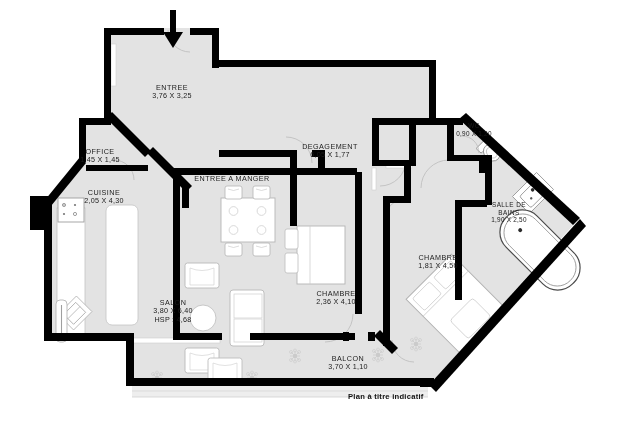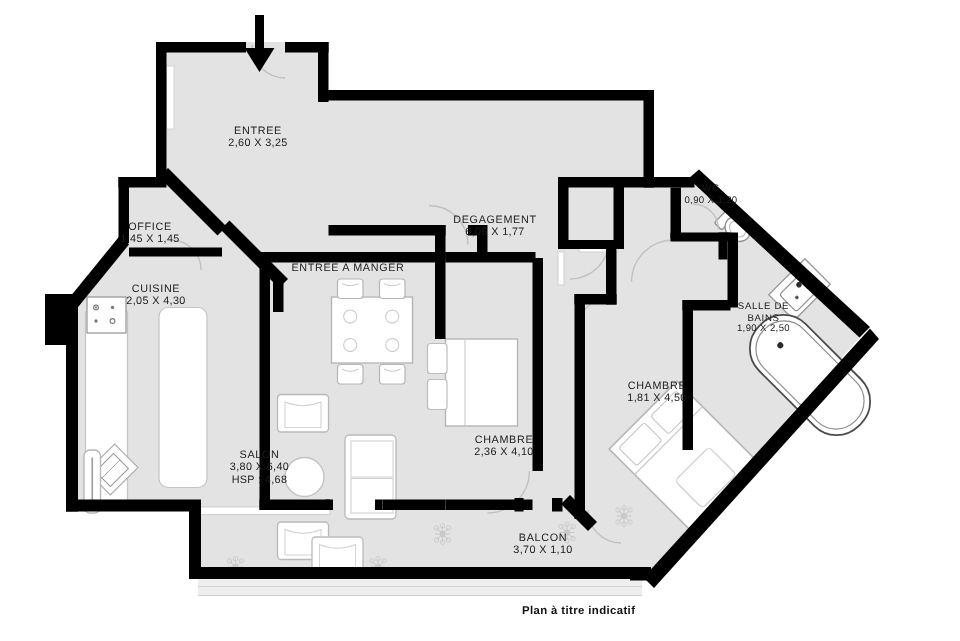--- a/index.html
+++ b/index.html
@@ -50,21 +50,21 @@
     font-size: 7.2px;
     letter-spacing: 0.25px;
   }
   .room-label.small .rname,
   .room-label.small .rdim {
     font-size: 6.4px;
   }
   #footer-note {
     position: absolute;
     left: 348px;
-    top: 402px;
+    top: 392px;
     font-size: 7.6px;
     font-weight: bold;
     color: #111111;
     letter-spacing: 0.25px;
     font-family: "Liberation Sans", sans-serif;
   }
 </style>
 </head>
 <body>
 
@@ -336,21 +336,21 @@
 
     <g>
       <rect x="170" y="10" width="6" height="24" fill="#000000"></rect>
       <polygon points="163,32 183,32 173,48" fill="#000000"></polygon>
     </g>
 
   </svg>
 
   <div class="room-label" style="left:172px; top:92px;">
     <span class="rname">ENTREE</span>
-    <span class="rdim">2,60 X 3,25</span>
+    <span class="rdim">3,76 X 3,25</span>
   </div>
 
   <div class="room-label" style="left:100px; top:156px;">
     <span class="rname">OFFICE</span>
     <span class="rdim">1,45 X 1,45</span>
   </div>
 
   <div class="room-label" style="left:104px; top:197px;">
     <span class="rname">CUISINE</span>
     <span class="rdim">2,05 X 4,30</span>
@@ -385,20 +385,20 @@
     <span class="rname">CHAMBRE</span>
     <span class="rdim">2,36 X 4,10</span>
   </div>
 
   <div class="room-label" style="left:173px; top:312px;">
     <span class="rname">SALON</span>
     <span class="rdim">3,80 X 6,40</span>
     <span class="rextra">HSP : 4,68</span>
   </div>
 
-  <div class="room-label" style="left:348px; top:363px;margin-left:14px;">
+  <div class="room-label" style="left:348px; top:363px;">
     <span class="rname">BALCON</span>
     <span class="rdim">3,70 X 1,10</span>
   </div>
 
   <div id="footer-note">Plan à titre indicatif</div>
 
 </div>
 
 </body></html>

